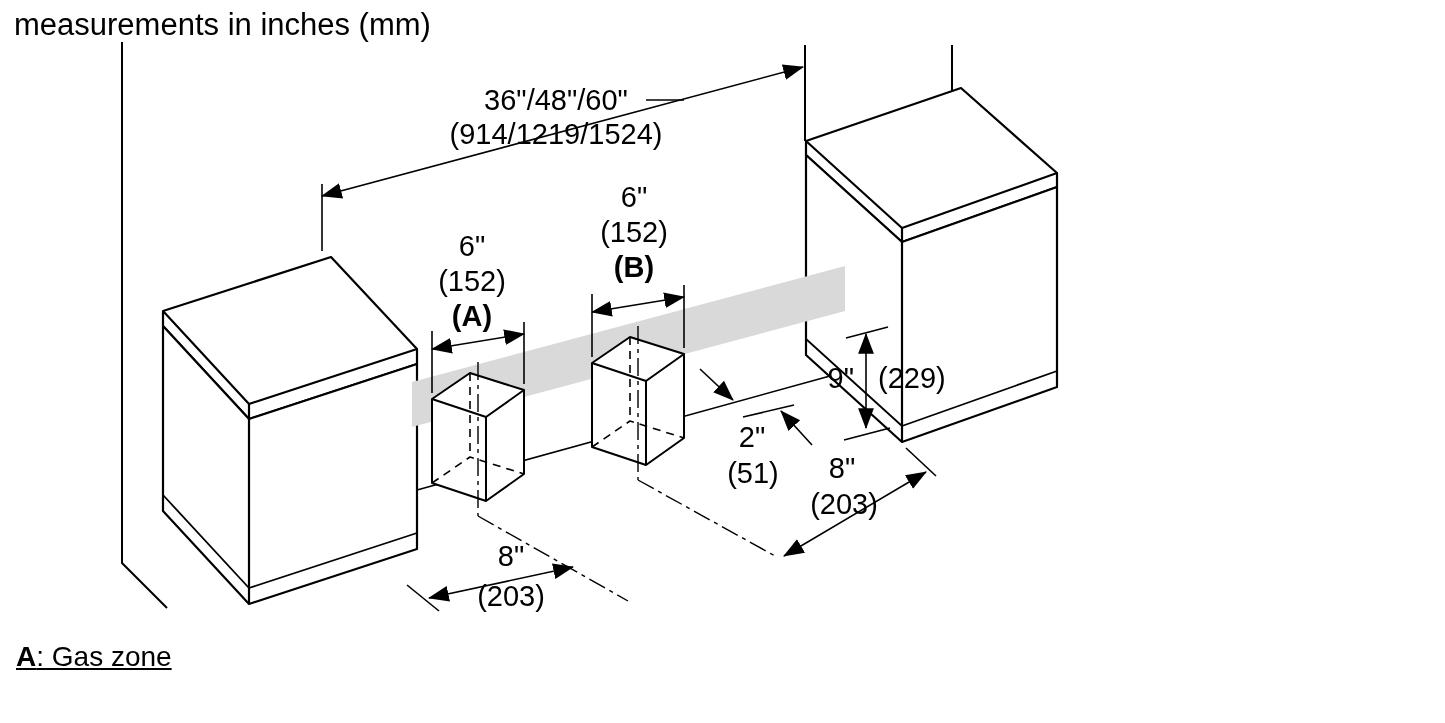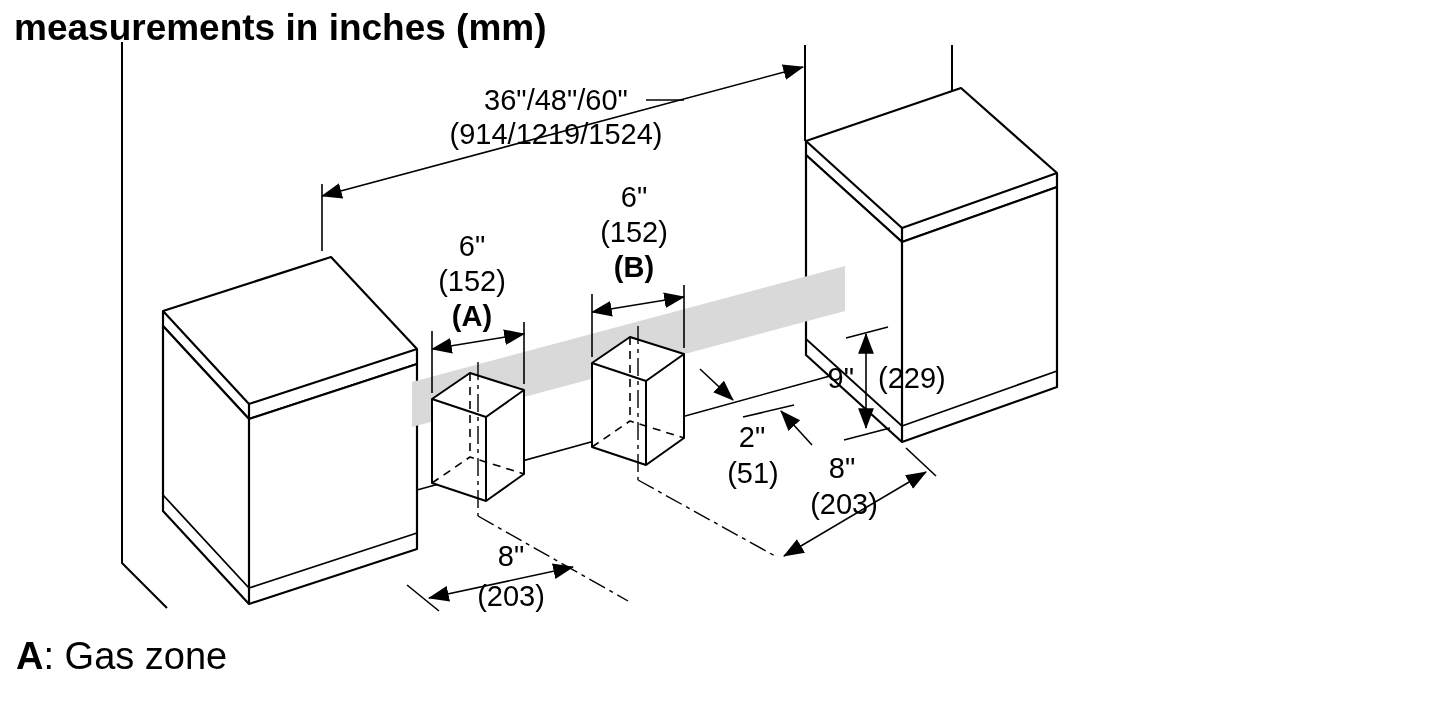--- a/index.html
+++ b/index.html
@@ -6,25 +6,25 @@
   .stage{
     position:relative;
     width:1445px;height:723px;
     background:#ffffff;
     font-family:"Liberation Sans", sans-serif;
     color:#000;
     overflow:hidden;
   }
   .title{
     position:absolute;left:14px;top:6px;
-    font-size:37px;line-height:1.2;color:#000;font-weight:bold;
+    font-size:31px;line-height:1.2;color:#000;
   }
   .legend{
     position:absolute;left:16px;top:638px;
-    font-size:38px;line-height:37px;color:#000;
+    font-size:28px;line-height:37px;color:#000;text-decoration:underline;
   }
   .legend b{font-weight:bold;}
   svg{position:absolute;left:0;top:0;}
   svg text{
     font-family:"Liberation Sans", sans-serif;
     font-size:29px;
     fill:#000;
   }
   svg text.tag{font-weight:bold;}
 </style>

